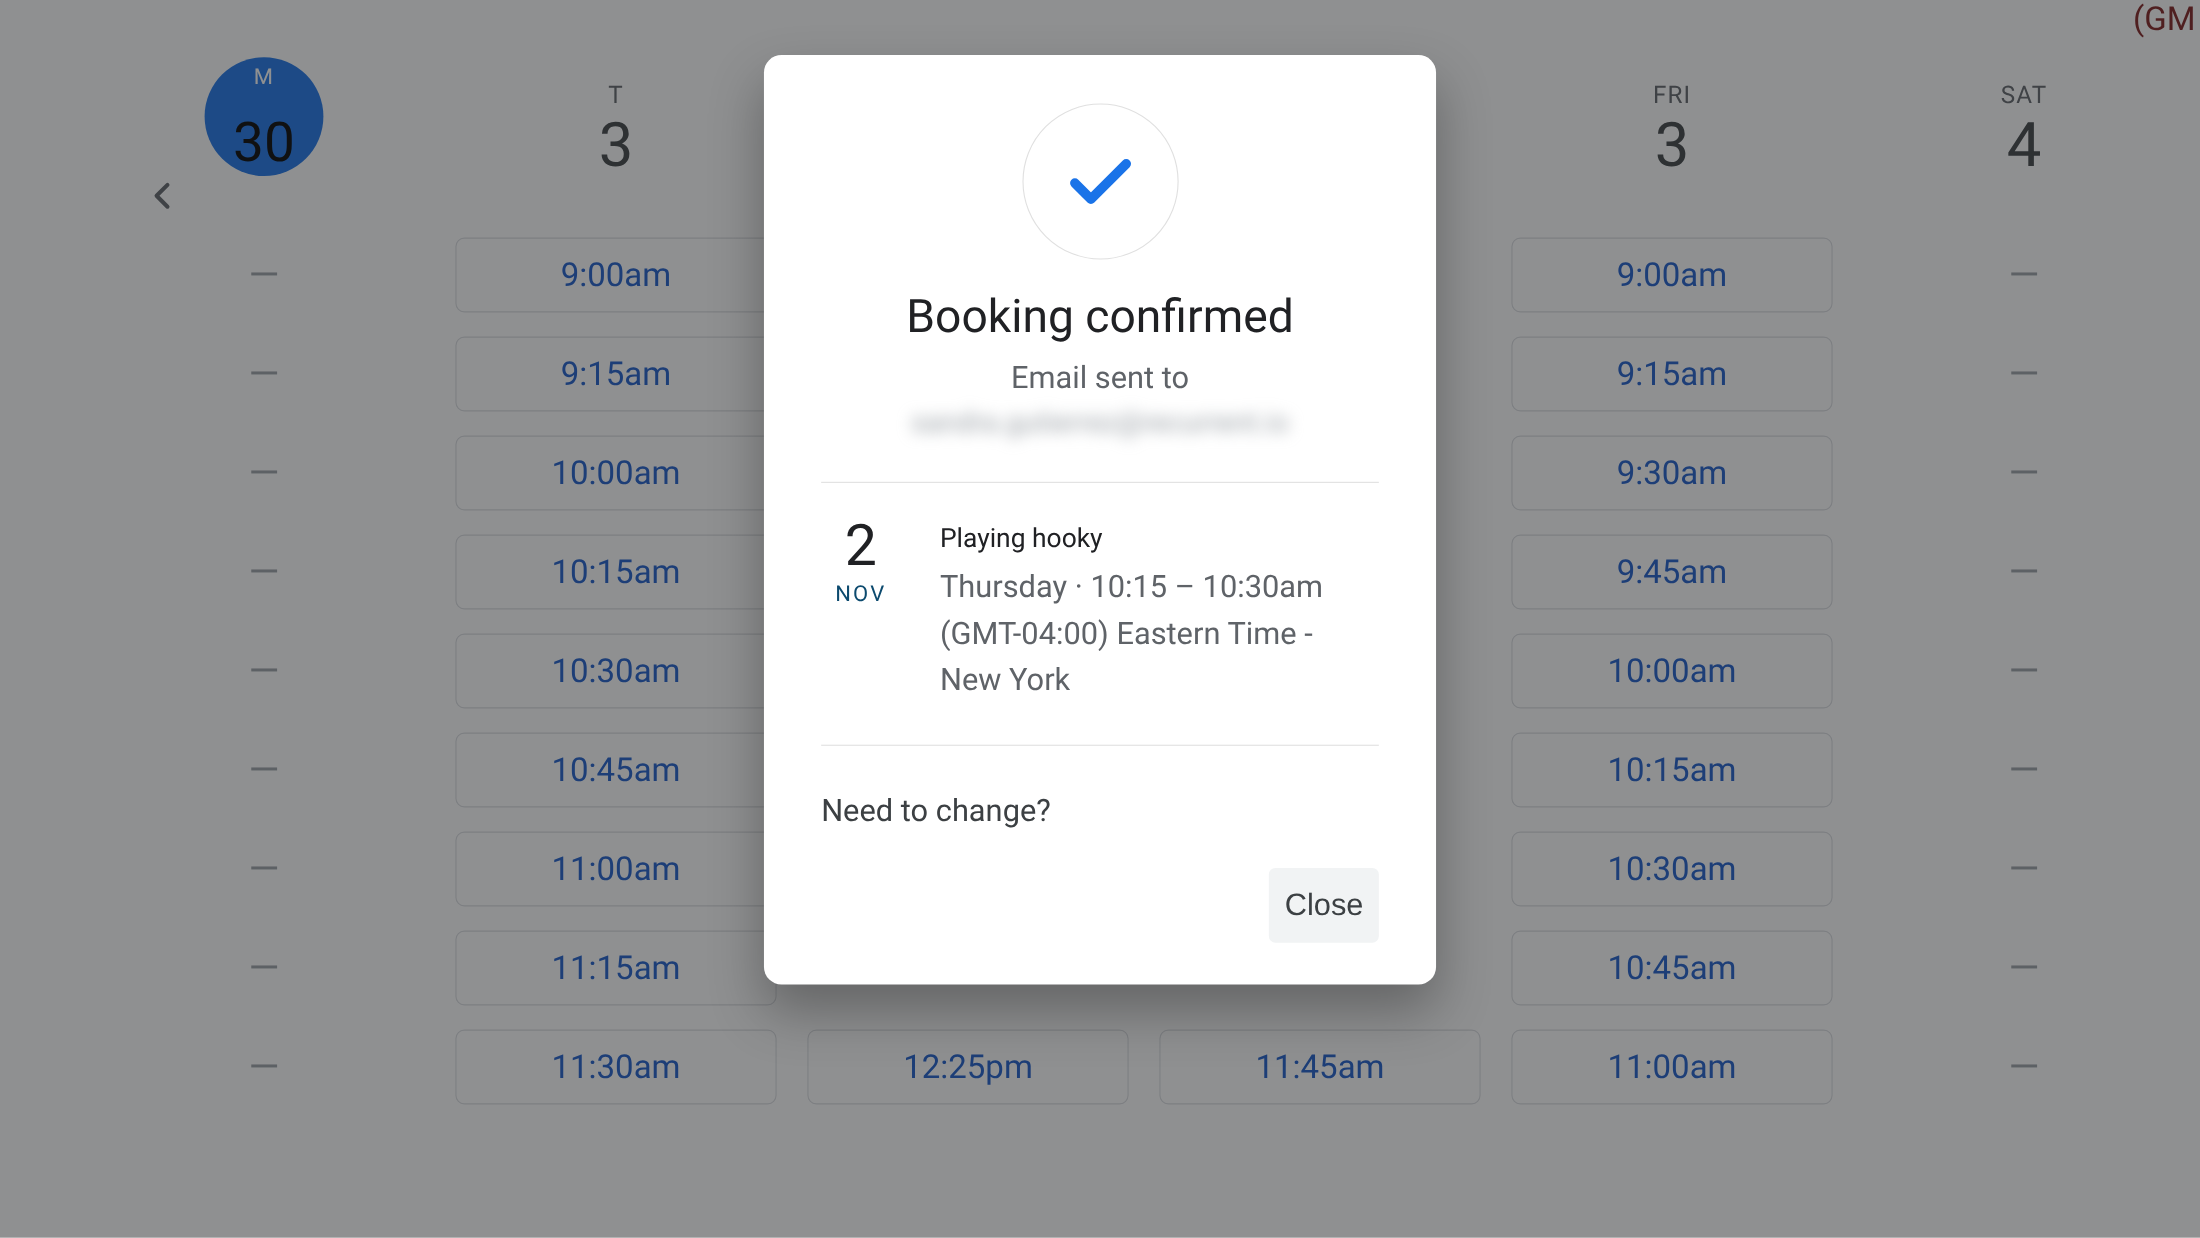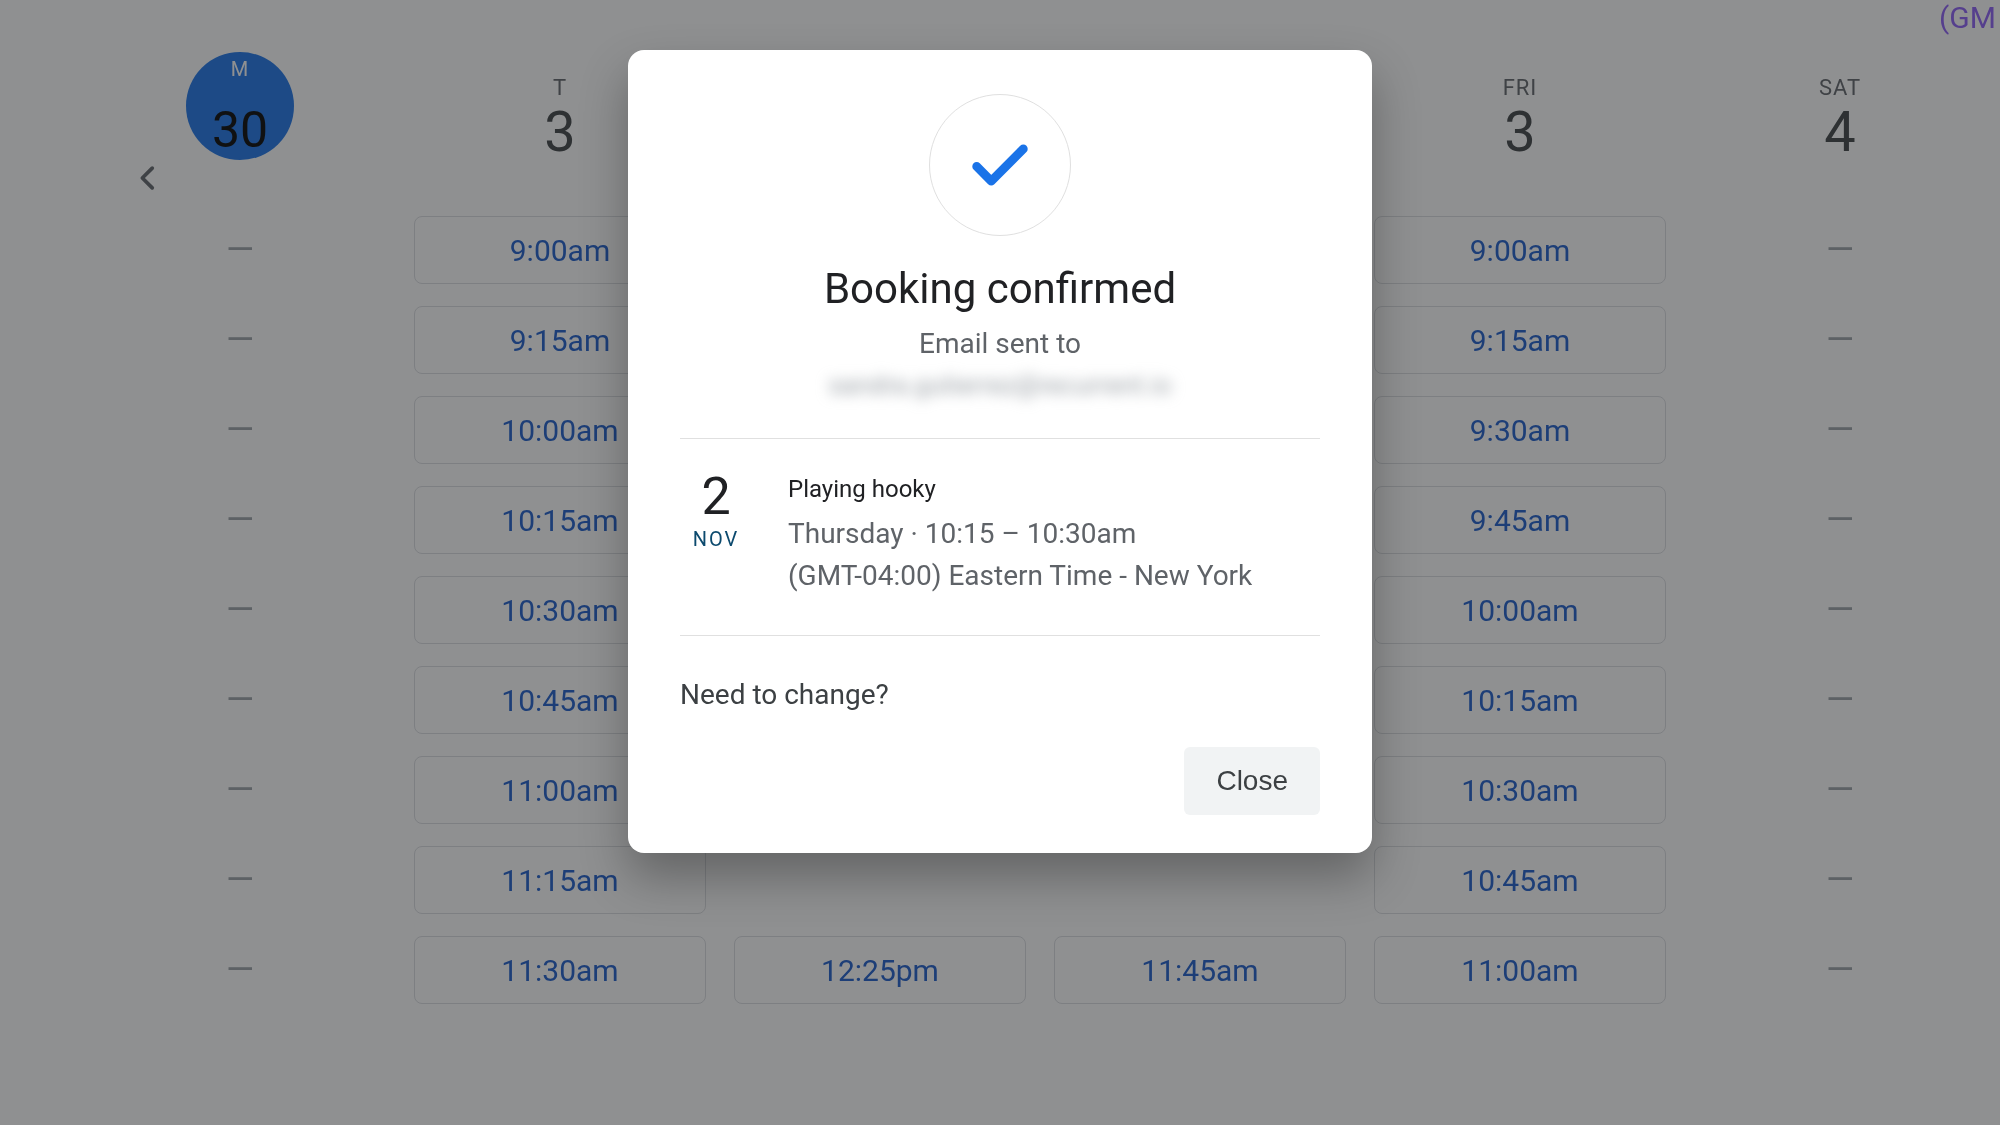--- a/index.html
+++ b/index.html
@@ -18,21 +18,21 @@
   .calendar {
     position: absolute;
     inset: 0;
     padding-top: 110px;
   }
   .tz-label {
     position: absolute;
     top: 0;
     right: 4px;
     font-size: 30px;
-    color: #8b5cf6;
+    color: #7f1d1d;
   }
   .nav-prev {
     position: absolute;
     top: 150px;
     left: 120px;
     width: 56px;
     height: 56px;
     display: flex;
     align-items: center;
     justify-content: center;
@@ -128,21 +128,21 @@
     inset: 0;
     background: rgba(32,33,36,0.5);
   }
 
   
   .modal {
     position: absolute;
     top: 50px;
     left: 50%;
     transform: translateX(-50%);
-    width: 744px;
+    width: 611px;
     background: #fff;
     border-radius: 16px;
     box-shadow: 0 24px 48px rgba(0,0,0,.3);
     padding: 44px 52px 38px;
     display: flex;
     flex-direction: column;
     align-items: stretch;
   }
   .check-badge {
     width: 142px;
@@ -230,21 +230,21 @@
   }
   .modal-actions {
     display: flex;
     justify-content: flex-end;
     margin-top: 36px;
   }
   .close-btn {
     background: #f1f3f4;
     border: none;
     border-radius: 6px;
-    padding: 18px 32px;
+    padding: 18px 14px;
     font-size: 28px;
     color: #3c4043;
     cursor: pointer;
   }
 </style>
 </head>
 <body>
 
 <div class="calendar">
   <div class="tz-label">(GM</div>

